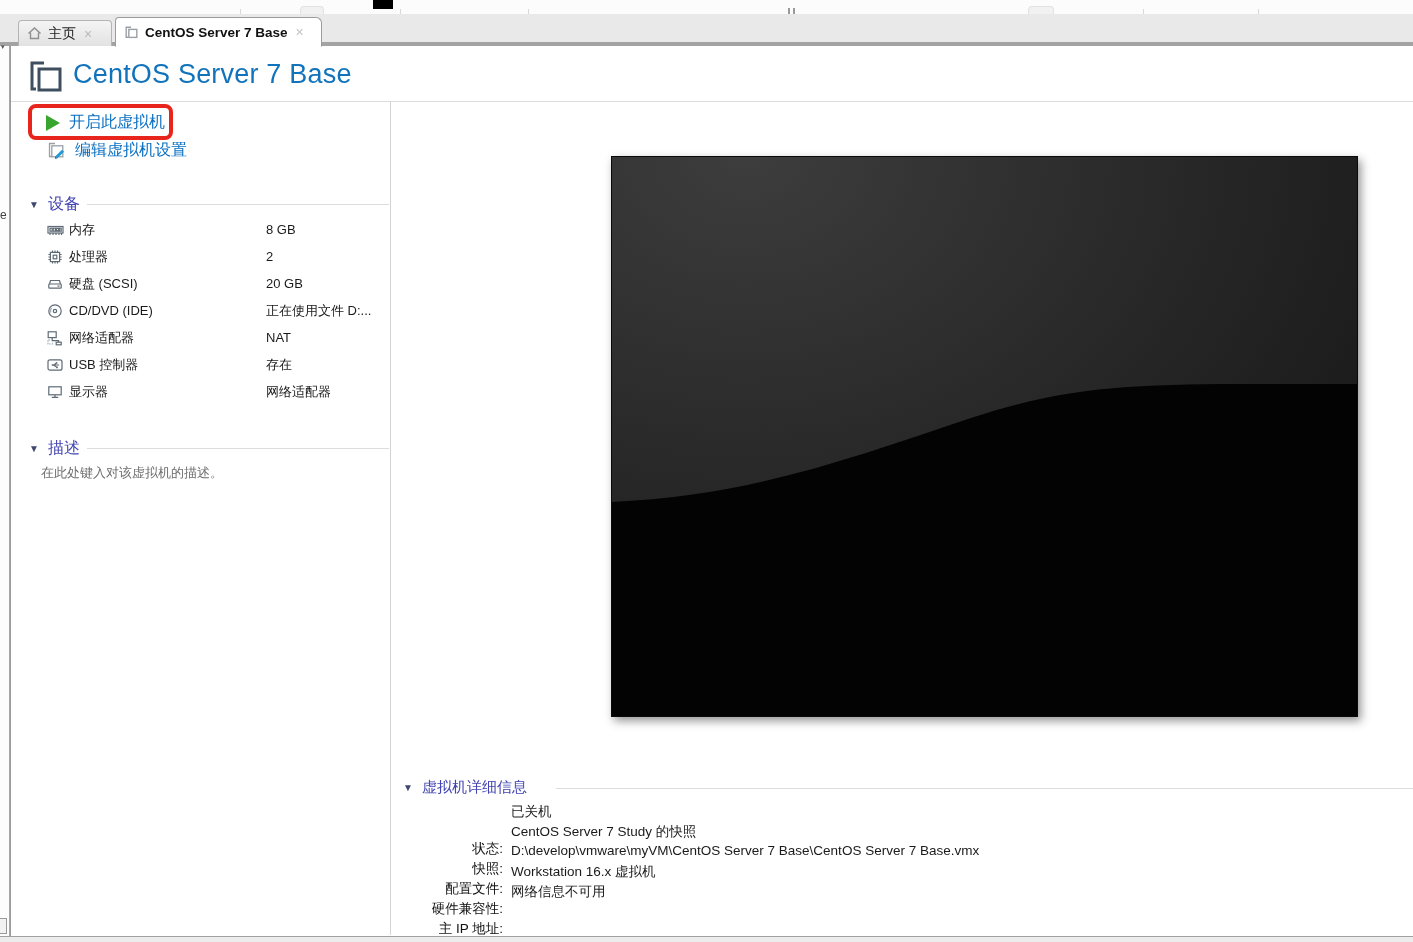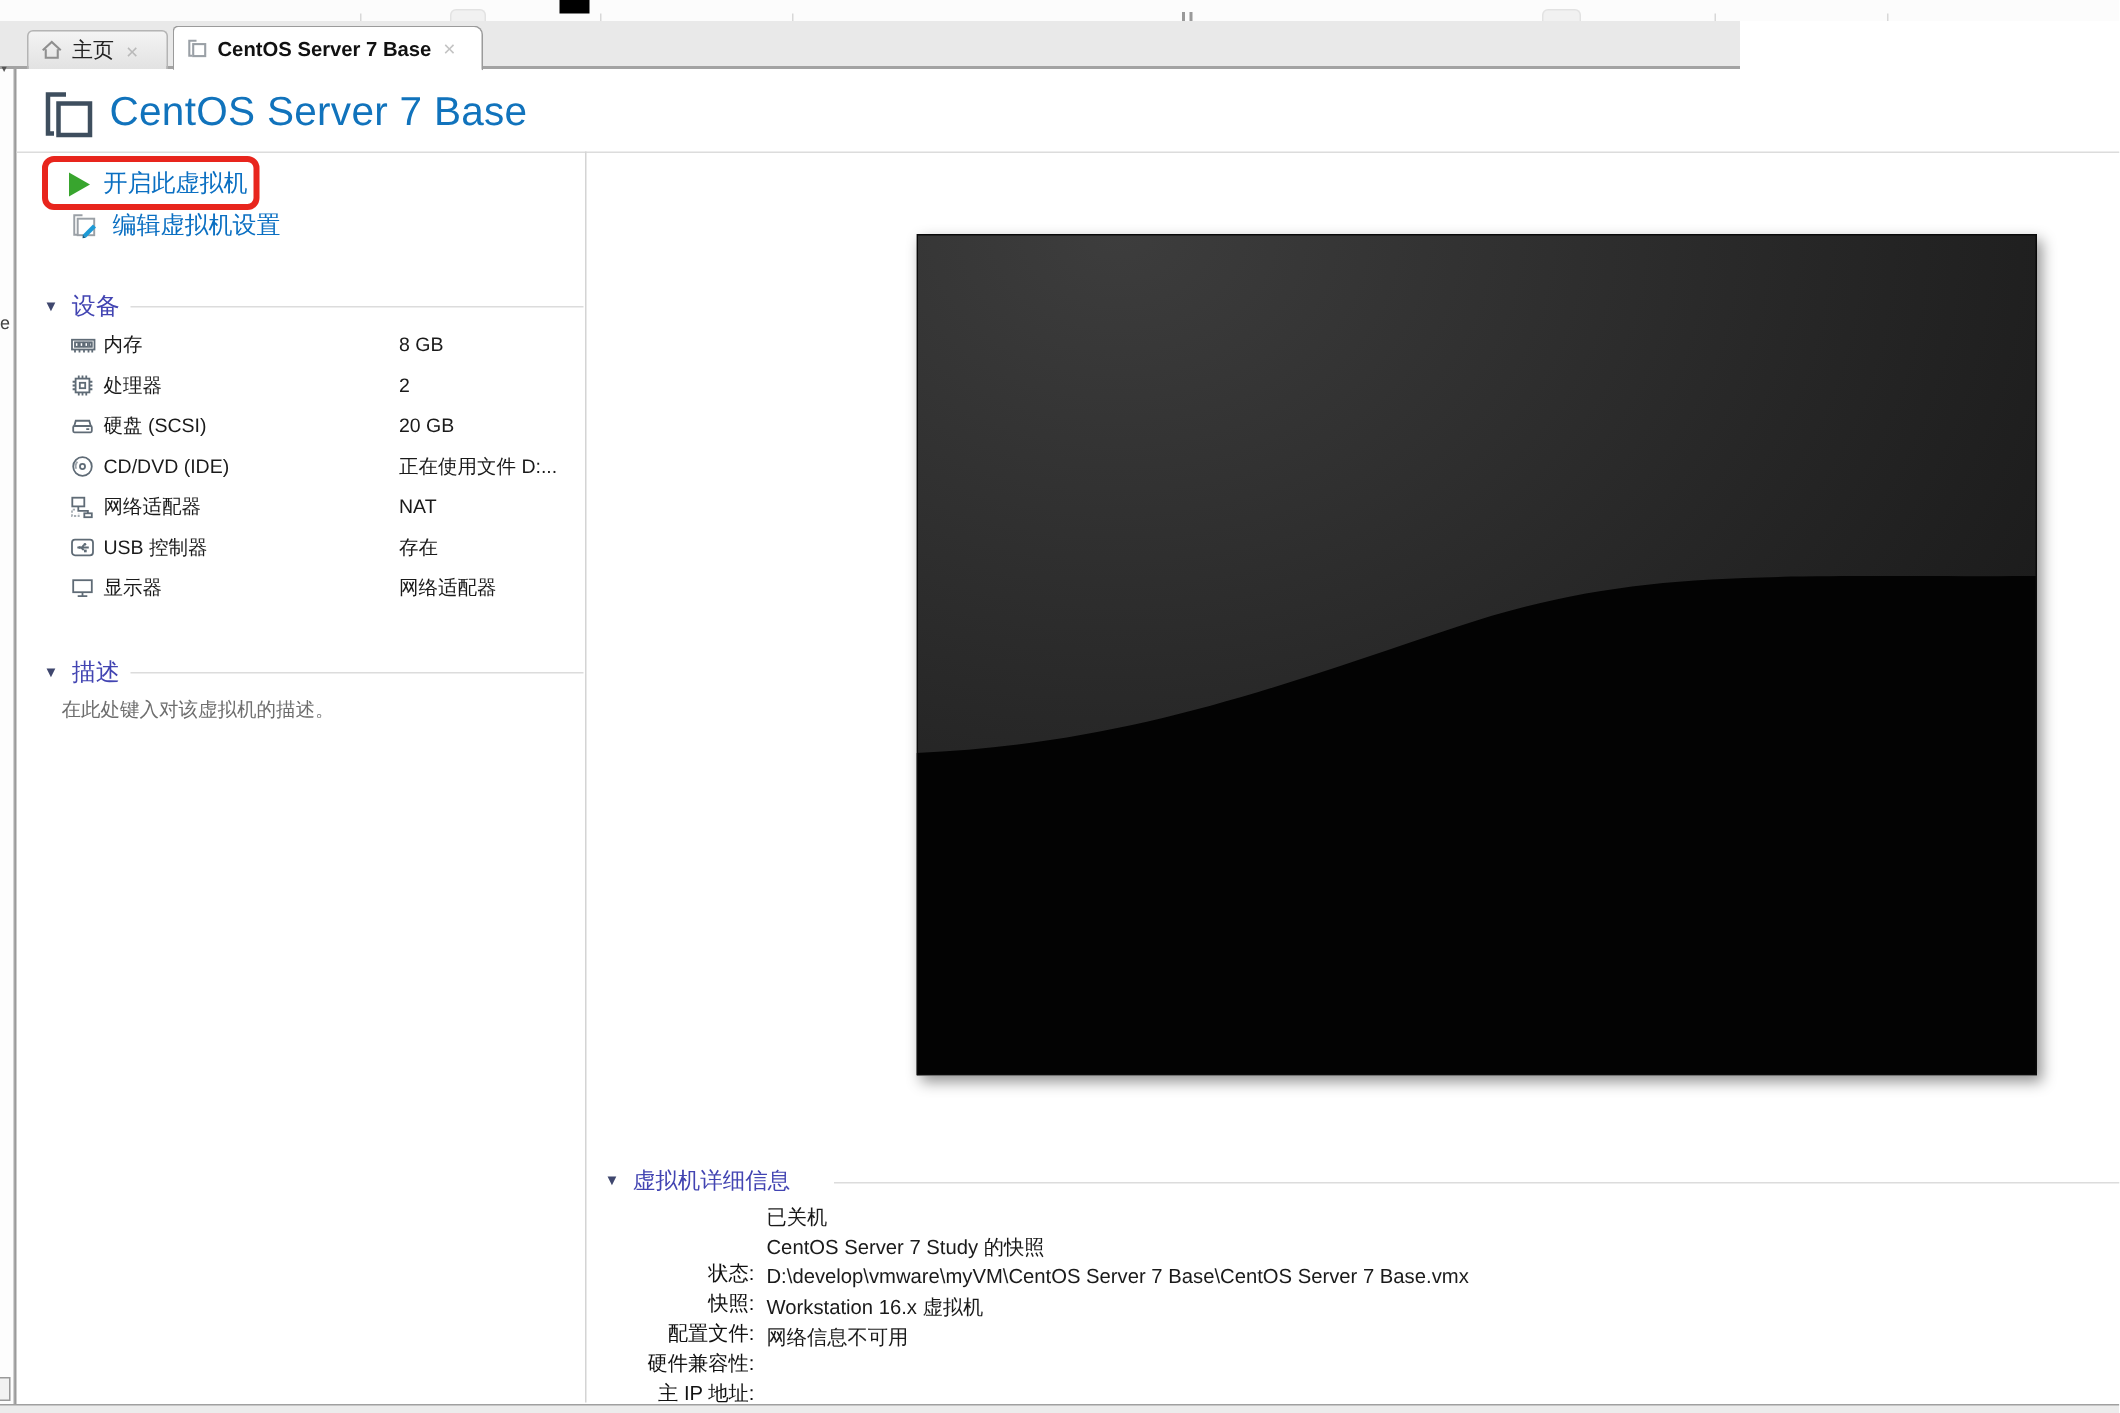--- a/index.html
+++ b/index.html
@@ -8,21 +8,21 @@
   .stage { position:relative; width:1413px; height:942px; background:#fff; overflow:hidden; }
 
   
   .top-strip { position:absolute; left:0; top:0; width:1413px; height:14px; background:#fcfcfc; }
   .top-strip .tick { position:absolute; top:9px; width:1px; height:5px; background:#d8d8d8; }
   .top-strip .pill { position:absolute; top:6px; height:8px; border:1px solid #e2e2e2; border-bottom:none; border-radius:4px 4px 0 0; background:#f1f1f1; }
   .top-strip .darktick { position:absolute; top:8px; width:2px; height:6px; background:#9a9a9a; }
   .top-strip .blackbox { position:absolute; left:373px; top:0; width:20px; height:9px; background:#000; }
 
   
-  .tab-bar { position:absolute; left:0; top:14px; width:1160px; height:32px; background:#e9e9e9; border-bottom:2px solid #a3a3a3; }
+  .tab-bar { position:absolute; left:0; top:14px; width:1413px; height:32px; background:#e9e9e9; border-bottom:4px solid #a3a3a3; }
   .tab { position:absolute; display:flex; align-items:center; gap:6px; padding:0 8px; cursor:default; }
   .tab-home { left:18px; top:6px; height:26px; width:94px; background:linear-gradient(#f4f4f4,#e2e2e2); border:1px solid #b4b4b4; border-bottom:none; border-radius:4px 4px 0 0; }
   .tab-home .tab-label { font-size:14px; color:#222; }
   .tab-vm { left:115px; top:3px; height:30px; width:207px; background:#fff; border:1px solid #9b9b9b; border-bottom:1px solid #fff; border-radius:4px 6px 0 0; z-index:3; }
   .tab-vm .tab-label { font-size:13.5px; font-weight:bold; color:#111; }
   .tab .close { font-size:14px; color:#b9b9b9; margin-left:2px; }
   .tab-vm .close { color:#c3c3c3; }
 
   
   .left-strip { position:absolute; left:0; top:46px; width:10px; height:890px; background:#fdfdfd; border-right:1px solid #a8a8a8; }

